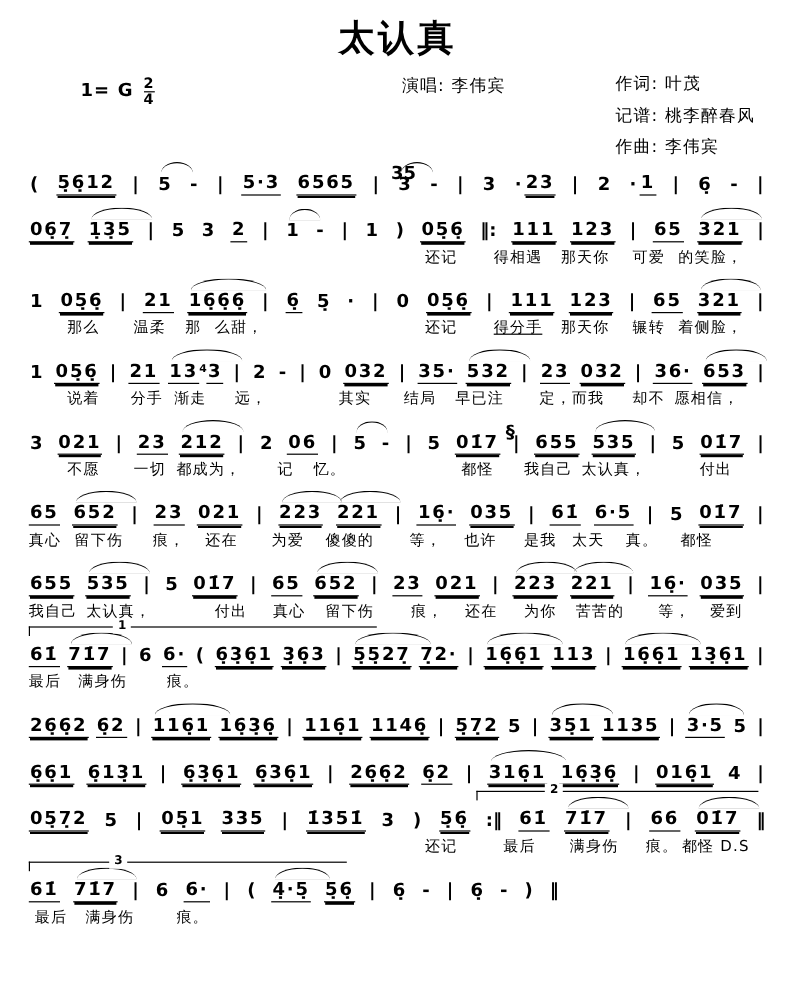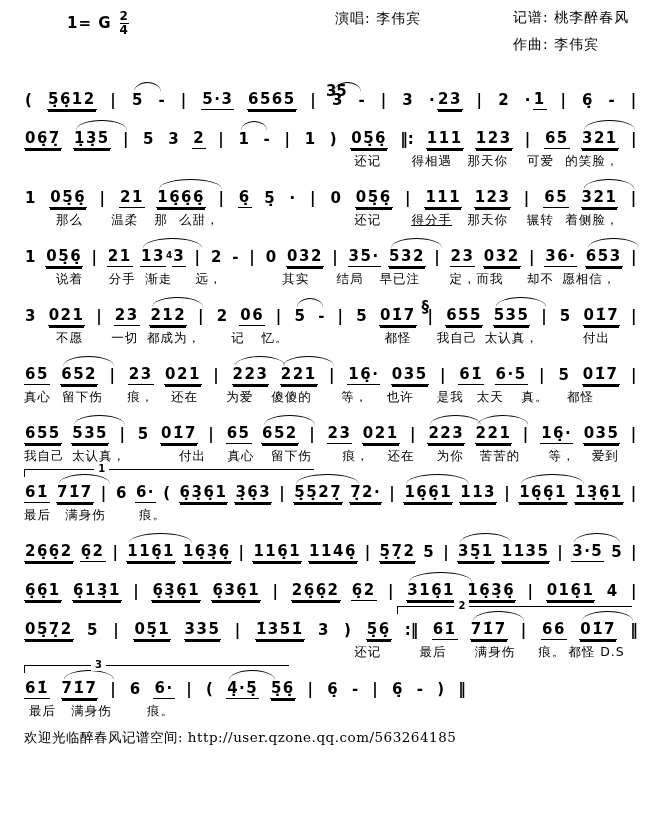--- a/index.html
+++ b/index.html
@@ -27,29 +27,31 @@
   .volta{position:absolute;top:0;height:7px;border-top:1.2px solid #000;border-left:1.2px solid #000;z-index:2;}
   .vlabel{position:absolute;top:-7px;background:#fff;padding:0 4px;font-size:10px;font-weight:bold;line-height:12px;}
   .lyrics{position:relative;height:20px;font-size:12.5px;}
   .lyric{position:absolute;top:4px;white-space:nowrap;letter-spacing:1px;}
   .footer{font-size:13.5px;margin-top:10px;font-family:"DejaVu Serif",serif;letter-spacing:0.5px;}
 </style>
 </head>
 <body>
 
 <div class="page">
+  <div class="title">太认真</div>
   <div class="meta">
     <div class="key">
       <span>1= G</span><span class="frac">
           <span class="num">2</span>
           <span class="den">4</span>
         </span>
     </div>
     <div class="singer">演唱: 李伟宾</div>
     <div class="credits">
+      <div>作词: 叶茂</div>
       <div>记谱: 桃李醉春风</div>
       <div>作曲: 李伟宾</div>
     </div>
   </div>
   <div class="score" id="score">
       <div class="system">
         <div class="notes">
           <span class="group">
             <span class="seg u0">(</span>
           </span>
@@ -859,14 +861,13 @@
             <span class="seg u0">‖</span>
           </span>
         </div>
         <div class="lyrics">
           <span class="lyric" style="left: 0.8%;">最后</span>
           <span class="lyric" style="left: 7.7%;">满身伤</span>
           <span class="lyric" style="left: 20%;">痕。</span>
         </div>
       </div>
     </div>
-  <div class="footer">欢迎光临醉春风记谱空间: http://user.qzone.qq.com/563264185</div>
 </div>
 
 </body></html>

